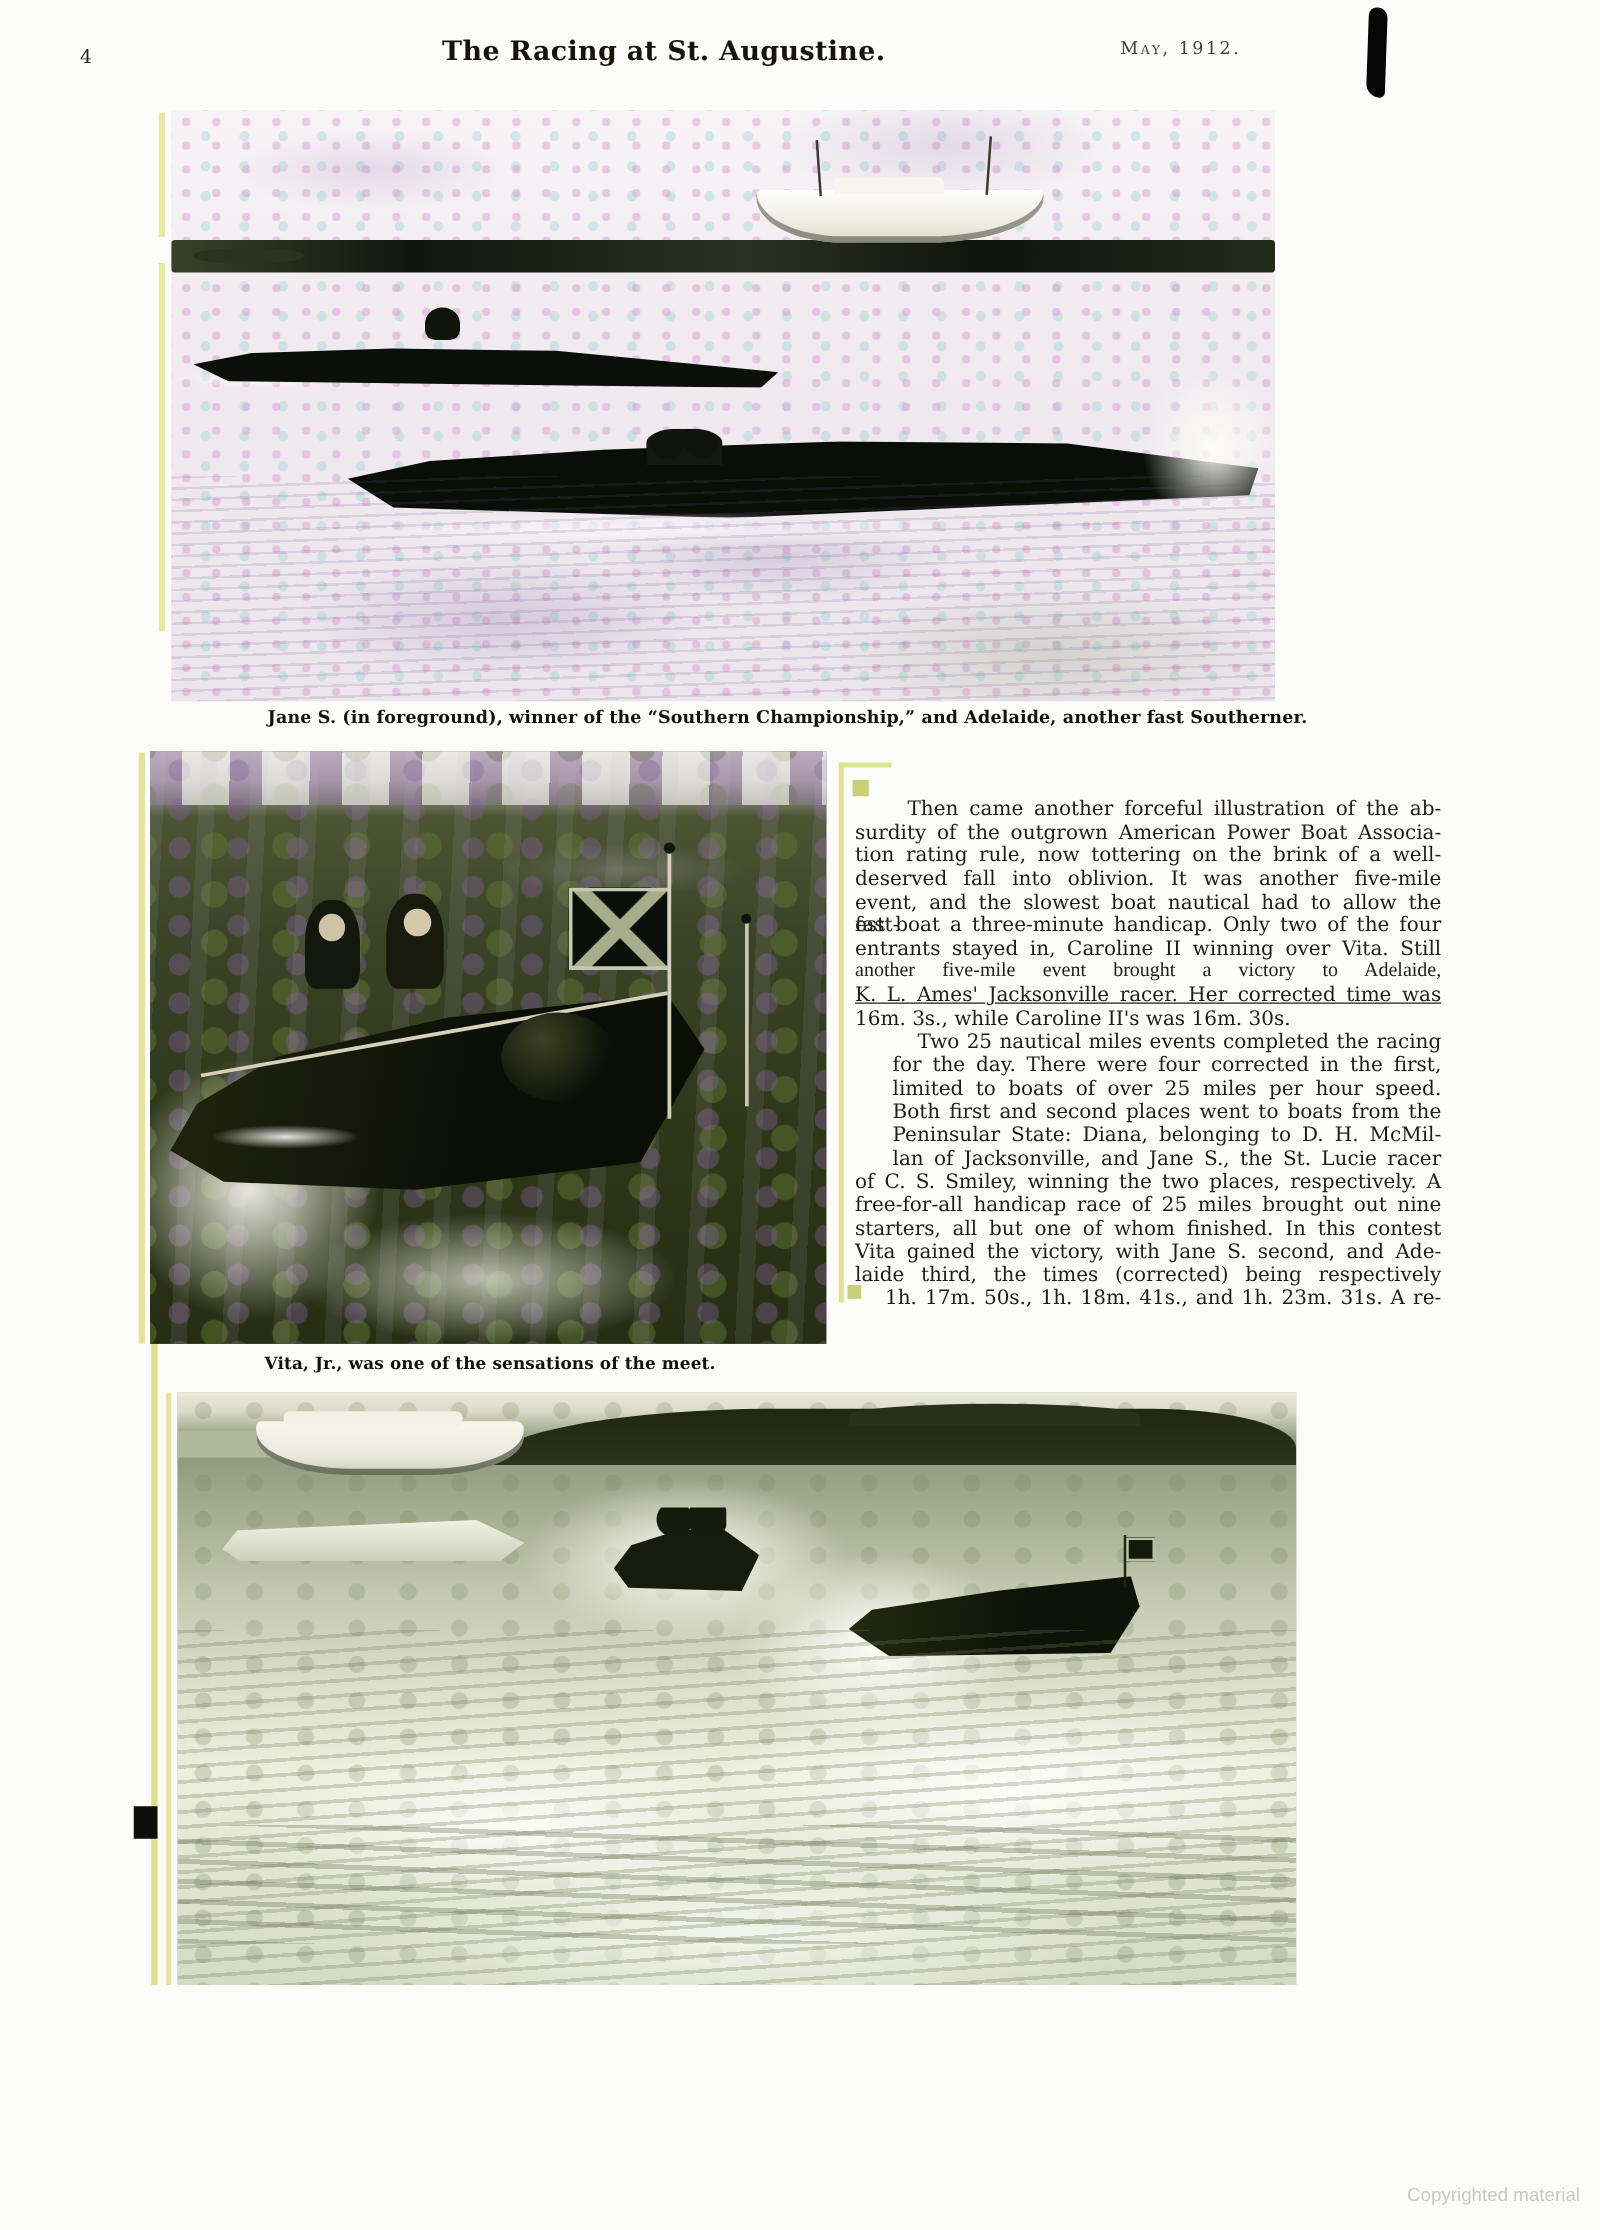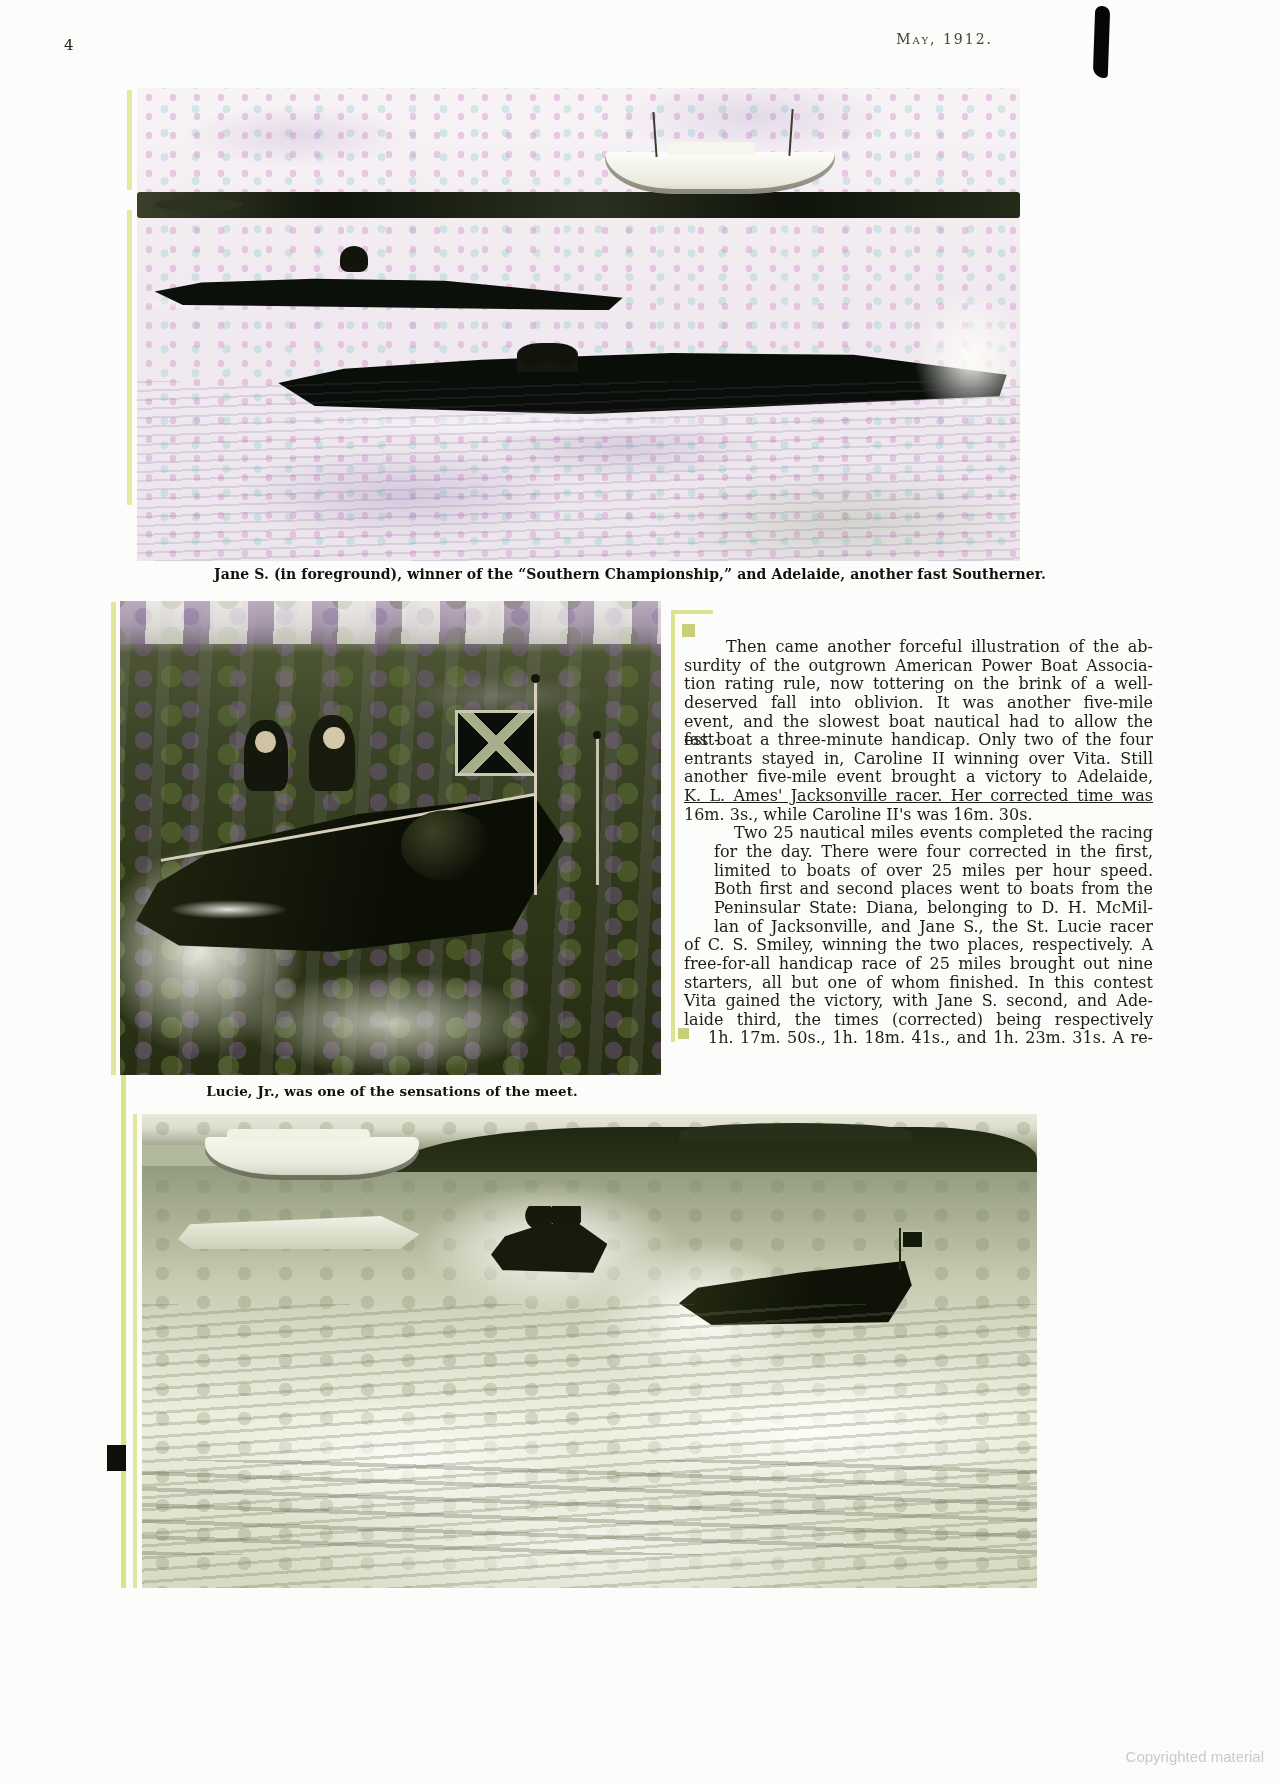--- a/index.html
+++ b/index.html
@@ -179,20 +179,21 @@
       radial-gradient(ellipse 420px 120px at 50% 85%, rgba(248,250,242,.8), rgba(248,250,242,0) 75%);}
   .p3-darkswirl{left:0;right:0;top:73%;height:20%;background:
       repeating-linear-gradient(2deg, rgba(90,100,70,.30) 0 4px, rgba(0,0,0,0) 4px 16px);}
 </style>
 </head>
 <body>
 
 <div class="page">
 
   <span class="abs page-number">4</span>
+  <div class="abs page-title">The Racing at St. Augustine.</div>
   <div class="abs issue-date">May, 1912.</div>
   <div class="abs binding-mark"></div>
 
   <div class="abs rule rule-a"></div>
   <div class="abs rule rule-b"></div>
   <div class="abs rule-c1"></div>
   <div class="abs rule-c1-foot"></div>
   <div class="abs rule rule-c2"></div>
   <div class="abs ornament-square"></div>
 
@@ -227,35 +228,35 @@
     <div class="p2-face2"></div>
     <div class="p2-cowl"></div>
     <div class="p2-flag"></div>
     <div class="p2-flagpole"></div>
     <div class="p2-poleball"></div>
     <div class="p2-pole2"></div>
     <div class="p2-pole2ball"></div>
     <div class="p2-bow-glint"></div>
     <div class="p2-spray-bottom"></div>
   </div>
-  <div class="abs cap cap-middle">Lucie, Jr., was one of the sensations of the meet.</div>
+  <div class="abs cap cap-middle">Vita, Jr., was one of the sensations of the meet.</div>
 
   <div class="abs art-rule-v"></div>
   <div class="abs art-rule-h"></div>
   <div class="abs art-sq art-sq-top"></div>
   <div class="abs art-sq art-sq-bottom"></div>
   <div class="abs article">
       <div class="tline just" style="padding-left: 42px;">Then came another forceful illustration of the ab-</div>
       <div class="tline just" style="padding-left: 0px;">surdity of the outgrown American Power Boat Associa-</div>
       <div class="tline just" style="padding-left: 0px;">tion rating rule, now tottering on the brink of a well-</div>
       <div class="tline just" style="padding-left: 0px;">deserved fall into oblivion. It was another five-mile</div>
       <div class="tline just" style="padding-left: 0px;">event, and the slowest boat nautical had to allow the fast-</div>
       <div class="tline just" style="padding-left: 0px;">est boat a three-minute handicap. Only two of the four</div>
       <div class="tline just" style="padding-left: 0px;">entrants stayed in, Caroline II winning over Vita. Still</div>
-      <div class="tline just" style="padding-left: 0px;">another five-mile event brought a victory to Adelaide,</div>
+      <div class="tline just" style="padding-left: 0px; font-family: Liberation Serif, serif;">another five-mile event brought a victory to Adelaide,</div>
       <div class="tline just" style="padding-left: 0px; text-decoration: underline;">K. L. Ames' Jacksonville racer. Her corrected time was</div>
       <div class="tline" style="padding-left: 0px;">16m. 3s., while Caroline II's was 16m. 30s.</div>
       <div class="tline just" style="padding-left: 50px;">Two 25 nautical miles events completed the racing</div>
       <div class="tline just" style="padding-left: 30px;">for the day. There were four corrected in the first,</div>
       <div class="tline just" style="padding-left: 30px;">limited to boats of over 25 miles per hour speed.</div>
       <div class="tline just" style="padding-left: 30px;">Both first and second places went to boats from the</div>
       <div class="tline just" style="padding-left: 30px;">Peninsular State: Diana, belonging to D. H. McMil-</div>
       <div class="tline just" style="padding-left: 30px;">lan of Jacksonville, and Jane S., the St. Lucie racer</div>
       <div class="tline just" style="padding-left: 0px;">of C. S. Smiley, winning the two places, respectively. A</div>
       <div class="tline just" style="padding-left: 0px;">free-for-all handicap race of 25 miles brought out nine</div>

